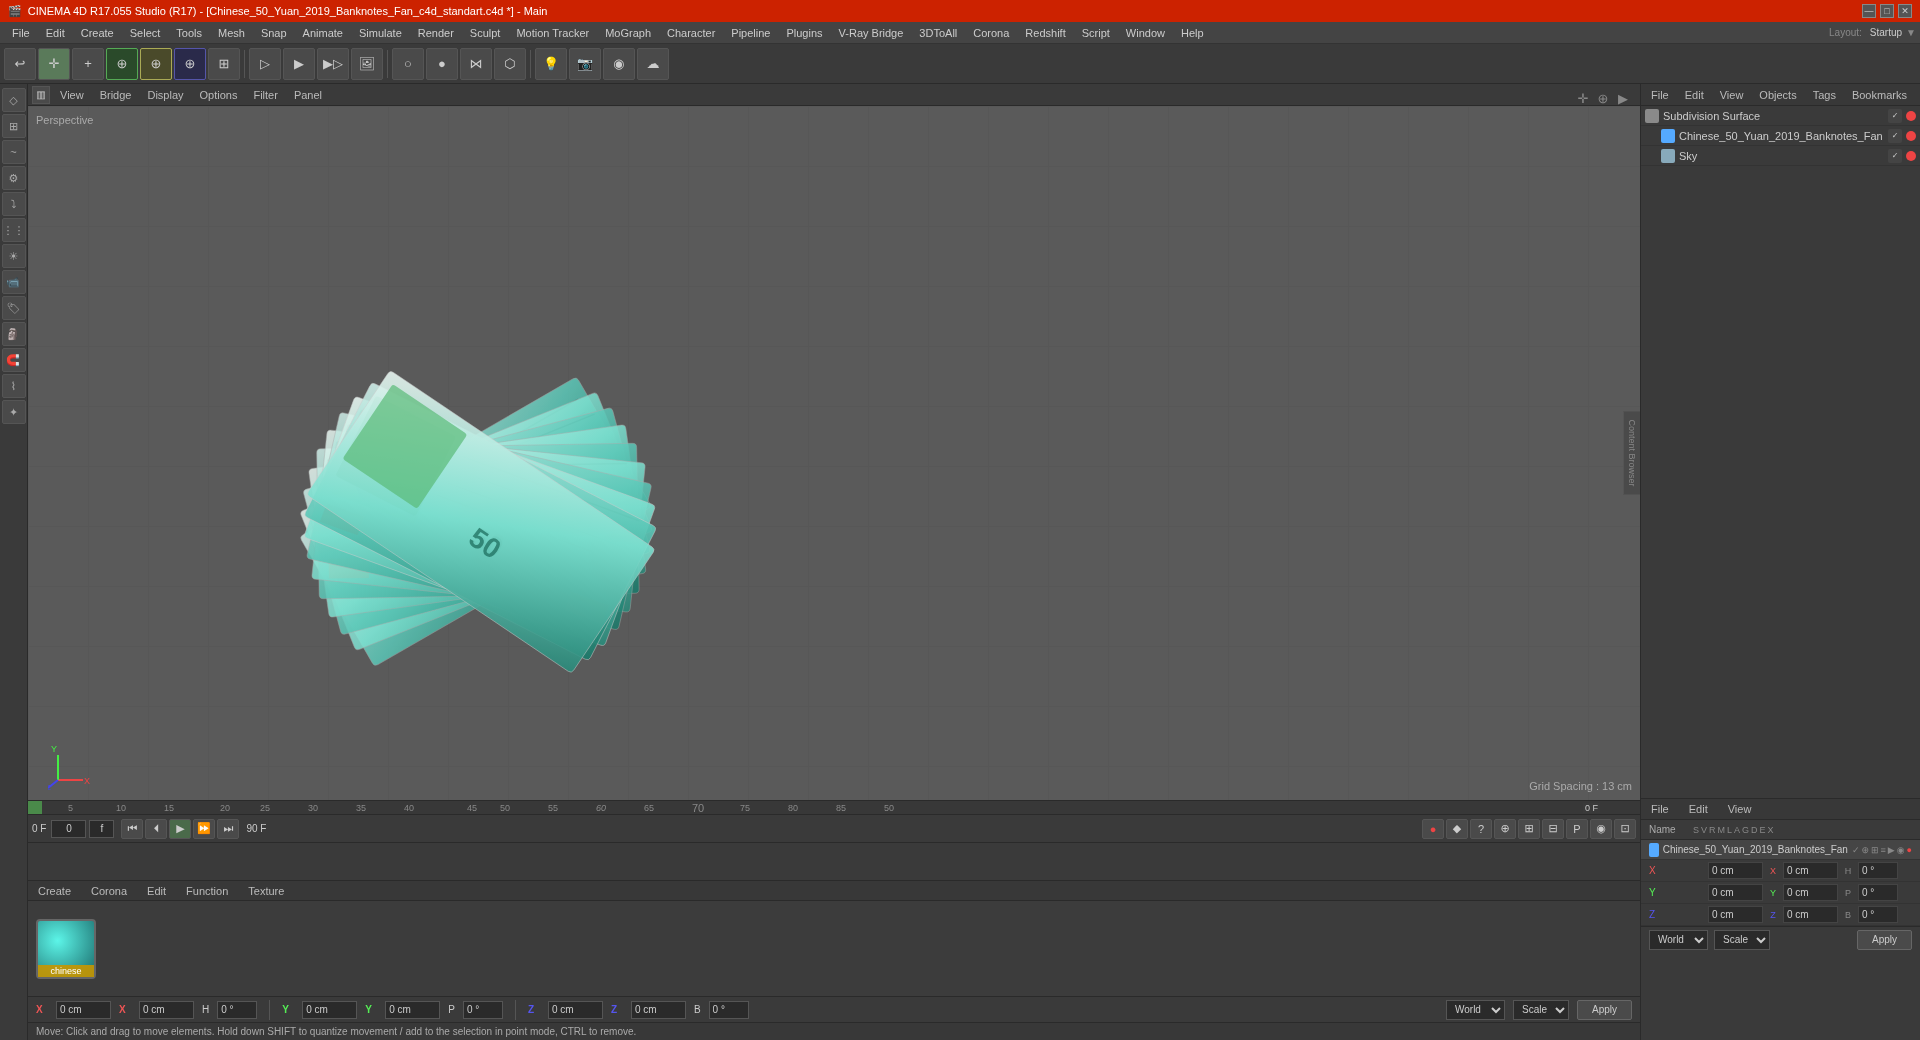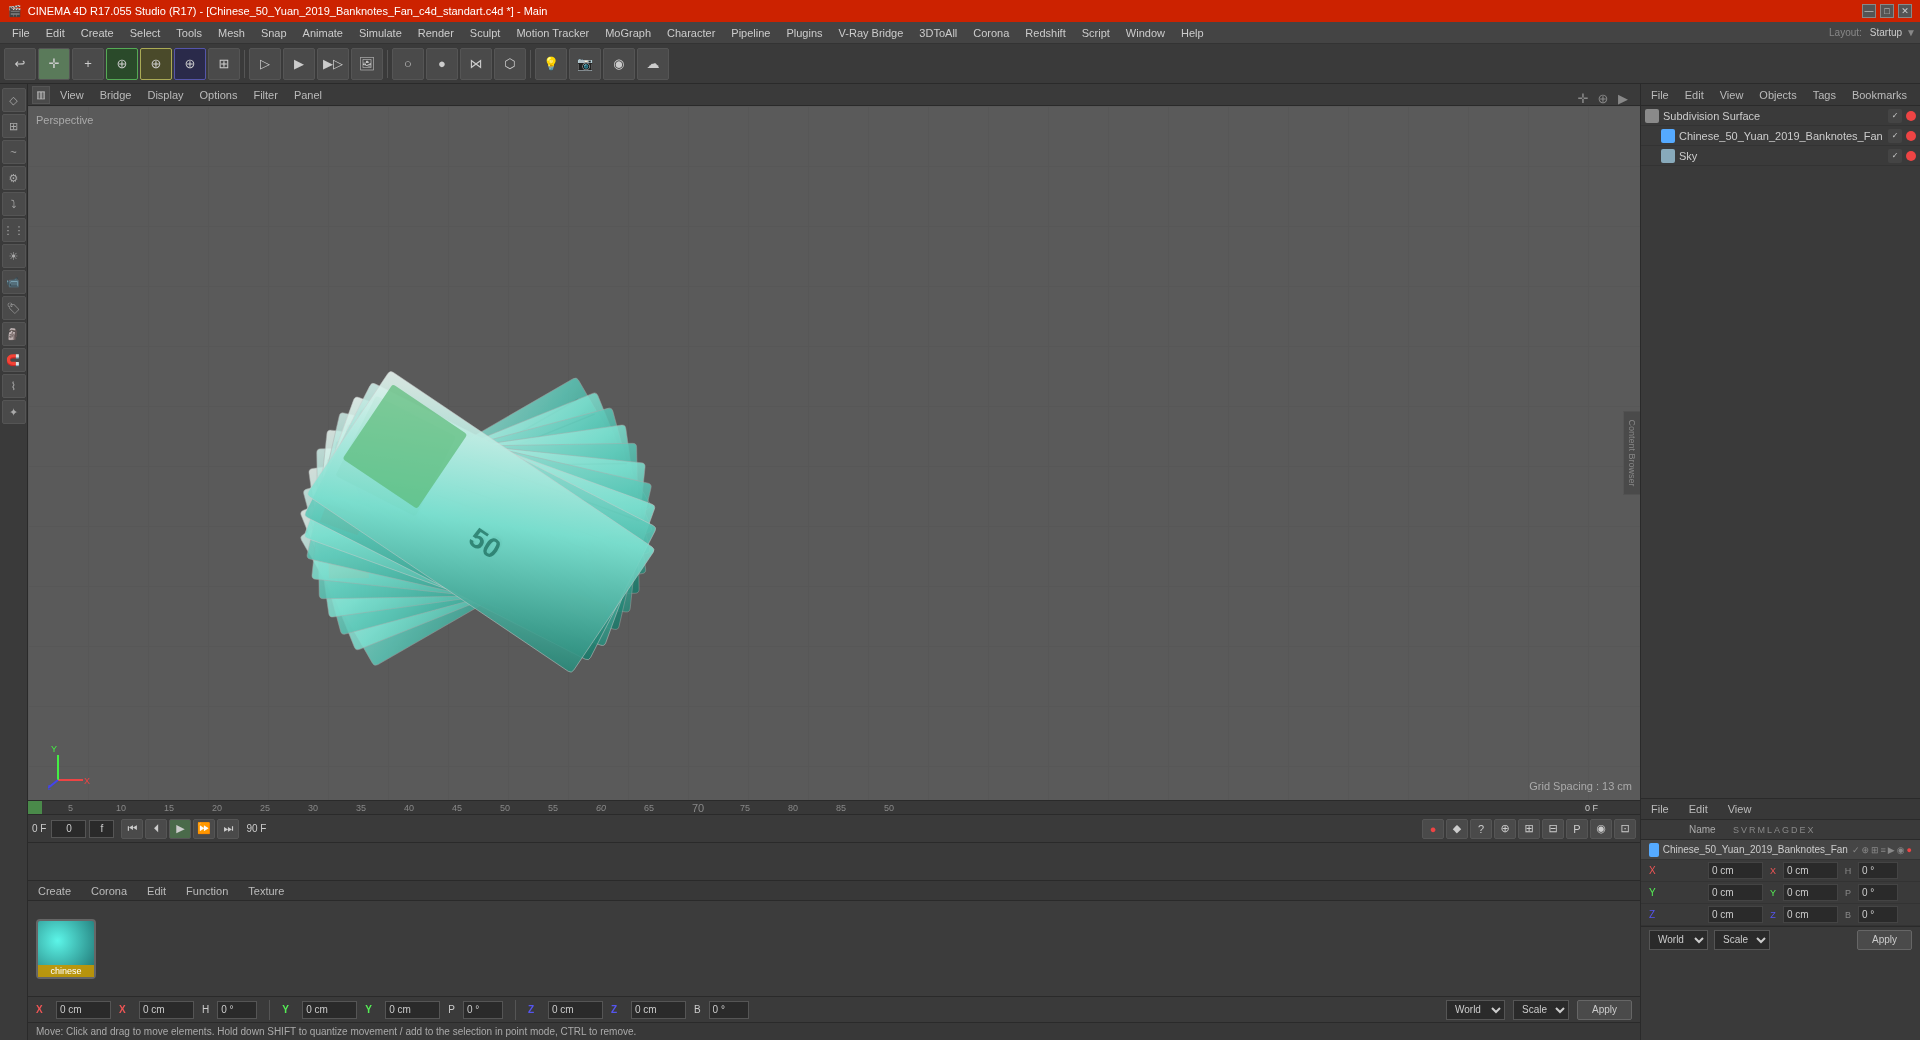--- a/index.html
+++ b/index.html
@@ -206,21 +206,21 @@
     .banknote-fan {
       position: absolute;
       width: 460px; height: 440px;
     }
 
     
     #name-row {
       height: 20px; display: flex; align-items: center; padding: 0 8px;
       gap: 4px; border-bottom: 1px solid #2a2a2a;
     }
-    .name-label { color: #aaa; font-size: 10px; width: 40px; margin-left: 40px; }
+    .name-label { color: #aaa; font-size: 10px; width: 40px; }
 
     
     .attr-row-full {
       display: flex; align-items: center; height: 22px; padding: 0 8px;
       border-bottom: 1px solid #333; gap: 4px;
     }
     .attr-section { color: #888; font-size: 10px; width: 55px; }
     .attr-val { width: 55px; height: 17px; background: #2a2a2a; border: 1px solid #444; color: #ccc; font-size: 10px; padding: 0 3px; }
     .small-label { color: #888; font-size: 9px; width: 12px; text-align: center; }
 
@@ -456,26 +456,26 @@
     </div>
 
     <div id="timeline-area">
 
       <div id="timeline-bar" style="height:14px;background:#383838;border-bottom:1px solid #2a2a2a;position:relative;overflow:hidden;display:flex;align-items:center;">
         <div style="position:absolute;left:0;top:0;width:100%;height:100%;display:flex;align-items:center;overflow:hidden;">
           <div style="position:absolute;left:0;background:#4a8a4a;width:14px;height:14px;"></div>
           <span style="position:absolute;left:40px;color:#888;font-size:9px;">5</span>
           <span style="position:absolute;left:88px;color:#888;font-size:9px;">10</span>
           <span style="position:absolute;left:136px;color:#888;font-size:9px;">15</span>
-          <span style="position:absolute;left:184px;color:#888;font-size:9px;">20</span>
+          <span style="position:absolute;left:192px;color:#888;font-size:9px;">20</span>
           <span style="position:absolute;left:232px;color:#888;font-size:9px;">25</span>
           <span style="position:absolute;left:280px;color:#888;font-size:9px;">30</span>
           <span style="position:absolute;left:328px;color:#888;font-size:9px;">35</span>
           <span style="position:absolute;left:376px;color:#888;font-size:9px;">40</span>
-          <span style="position:absolute;left:424px;color:#888;font-size:9px;text-align:right;">45</span>
+          <span style="position:absolute;left:439px;color:#888;font-size:9px;text-align:right;">45</span>
           <span style="position:absolute;left:472px;color:#888;font-size:9px;">50</span>
           <span style="position:absolute;left:520px;color:#888;font-size:9px;">55</span>
           <span style="position:absolute;left:568px;color:#888;font-size:9px;font-style:italic;">60</span>
           <span style="position:absolute;left:616px;color:#888;font-size:9px;">65</span>
           <span style="position:absolute;left:664px;color:#888;font-size:11px;">70</span>
           <span style="position:absolute;left:712px;color:#888;font-size:9px;">75</span>
           <span style="position:absolute;left:760px;color:#888;font-size:9px;">80</span>
           <span style="position:absolute;left:808px;color:#888;font-size:9px;">85</span>
           <span style="position:absolute;left:856px;color:#888;font-size:9px;">50</span>
           <span style="position:absolute;right:40px;color:#ccc;font-size:9px;background:#3a3a3a;padding:0 2px;">0 F</span>

